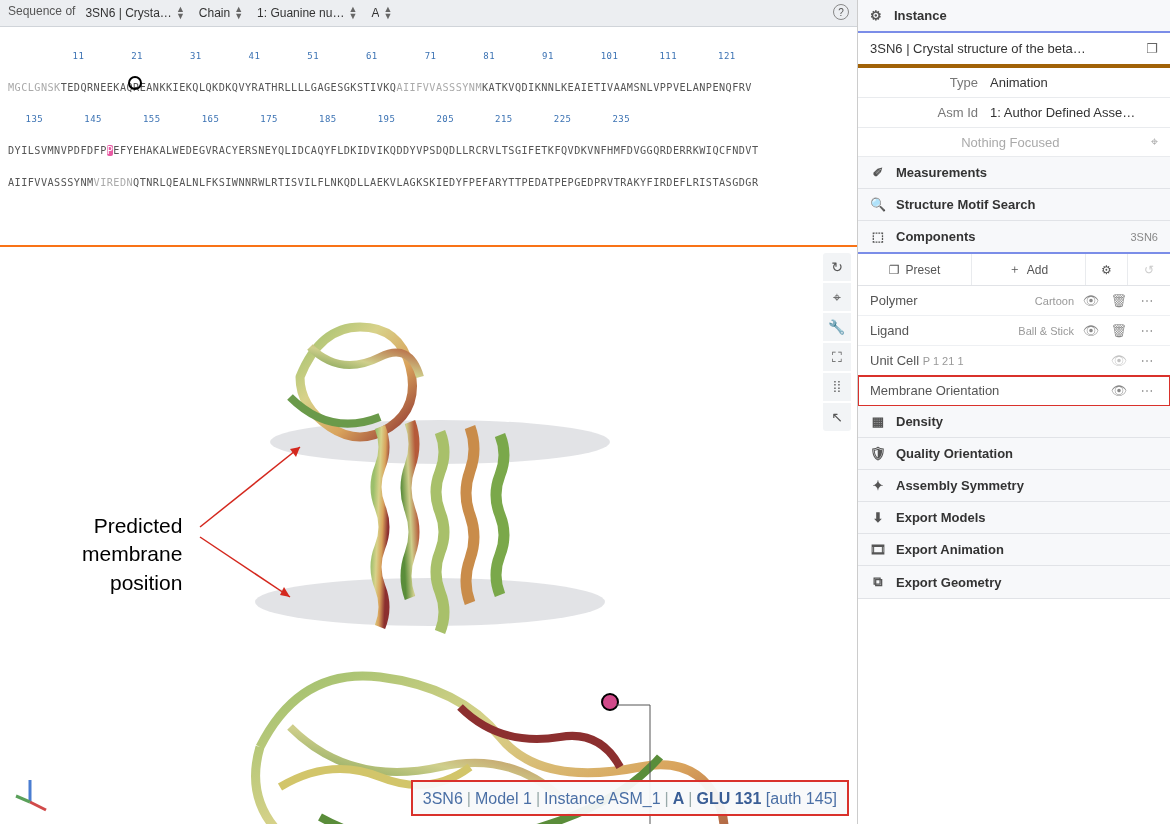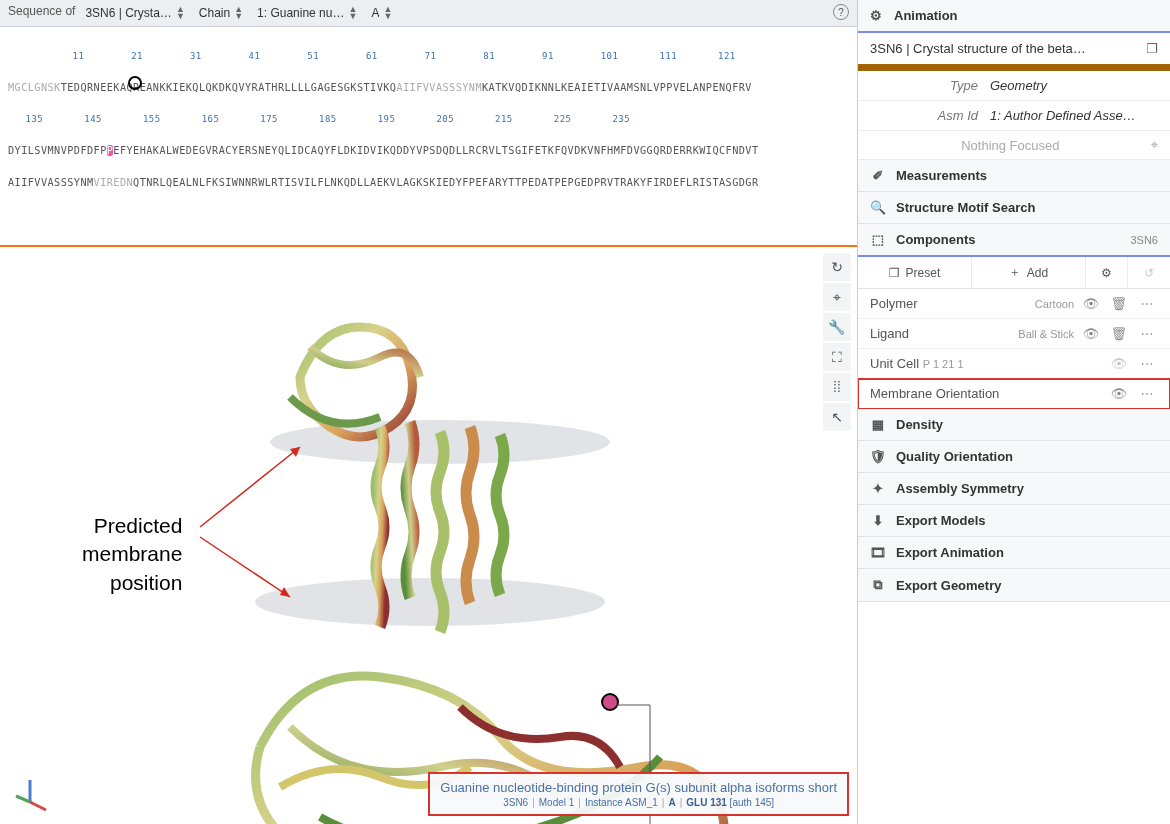--- a/index.html
+++ b/index.html
@@ -101,21 +101,21 @@
   .infobox {
     position:absolute; right:8px; bottom:8px;
     border: 2px solid #d9312b;
     background: rgba(248,249,250,.95);
     padding: 6px 10px;
     text-align:right;
     font-size:13px;
     color:#4a6fa5;
     max-width: 445px;
   }
-  .infobox .line2 { font-size: 10px; color:#4a6fa5; margin-top:2px;text-align:center;}
+  .infobox .line2 { font-size: 16px; color:#4a6fa5; margin-top:2px;text-align:center;}
   .infobox .sep { color:#9aa; margin: 0 4px;}
   .infobox b { color:#3a5e96; font-weight:600;}
   
   .side {
     width: 312px;
     background: #fff;
     display:flex; flex-direction:column;
     font-size: 13px;
   }
   .panel-hd {
@@ -126,27 +126,26 @@
     font-weight:600;
   }
   .panel-hd.top { border-bottom: 2px solid #7b8de8; }
   .panel-hd .ico { width:16px; color:#555;}
   .side .row1 {
     display:flex; align-items:center;
     padding: 7px 12px;
     border-bottom:1px solid #e9ebee;
     background:#fff;
     overflow: hidden;
-    font-style: italic;
   }
   .side .row1 .k { width:120px; text-align:right; color:#777; padding-right: 12px;}
   .side .row1 .v { flex:1; color:#333; overflow:hidden; text-overflow:ellipsis; white-space:nowrap;}
   .title-row {
     display:flex; align-items:center; padding:8px 12px;
-    border-bottom:7px solid #a16207;
+    border-bottom:4px solid #a16207;
   }
   .title-row .t { flex:1; overflow:hidden; text-overflow:ellipsis; white-space:nowrap; color:#333;}
   .title-row .bm { color:#666; }
   .focused {
     display:flex; align-items:center; padding:6px 12px;
     border-bottom:1px solid #e9ebee; color:#aaa; background:#fff;
   }
   .focused .txt{flex:1;text-align:center;}
   .section {
     display:flex; align-items:center; gap:10px;
@@ -289,41 +288,40 @@
       <div class="tbtn">↖</div>
     </div>
 
     <svg class="axis" width="40" height="40">
       <line x1="20" y1="28" x2="20" y2="6" stroke="#4a7dd1" stroke-width="3"></line>
       <line x1="20" y1="28" x2="36" y2="36" stroke="#d14a4a" stroke-width="3"></line>
       <line x1="20" y1="28" x2="6" y2="22" stroke="#5aa05a" stroke-width="3"></line>
     </svg>
 
     <div class="infobox">
-      <div>Guanine nucleotide-binding protein G(s) subunit alpha isoforms short</div>
       <div class="line2">
         <span>3SN6</span><span class="sep">|</span><span>Model 1</span><span class="sep">|</span><span>Instance ASM_1</span><span class="sep">|</span><b>A</b><span class="sep">|</span><b>GLU 131</b> <span>[auth 145]</span>
       </div>
     </div>
 
   </div>
 </div>
 
 <div class="side">
   <div class="panel-hd top">
     <span class="ico">⚙</span>
-    <span>Animation</span>
+    <span>Instance</span>
   </div>
   <div class="title-row">
     <span class="t">3SN6 | Crystal structure of the beta…</span>
     <span class="bm">❐</span>
   </div>
   <div class="row1">
     <div class="k">Type</div>
-      <div class="v">Geometry</div>
+      <div class="v">Animation</div>
   </div>
   <div class="row1">
     <div class="k">Asm Id</div>
       <div class="v">1: Author Defined Asse…</div>
   </div>
   <div class="focused">
     <span class="txt">Nothing Focused</span>
     <span>⌖</span>
   </div>
 

